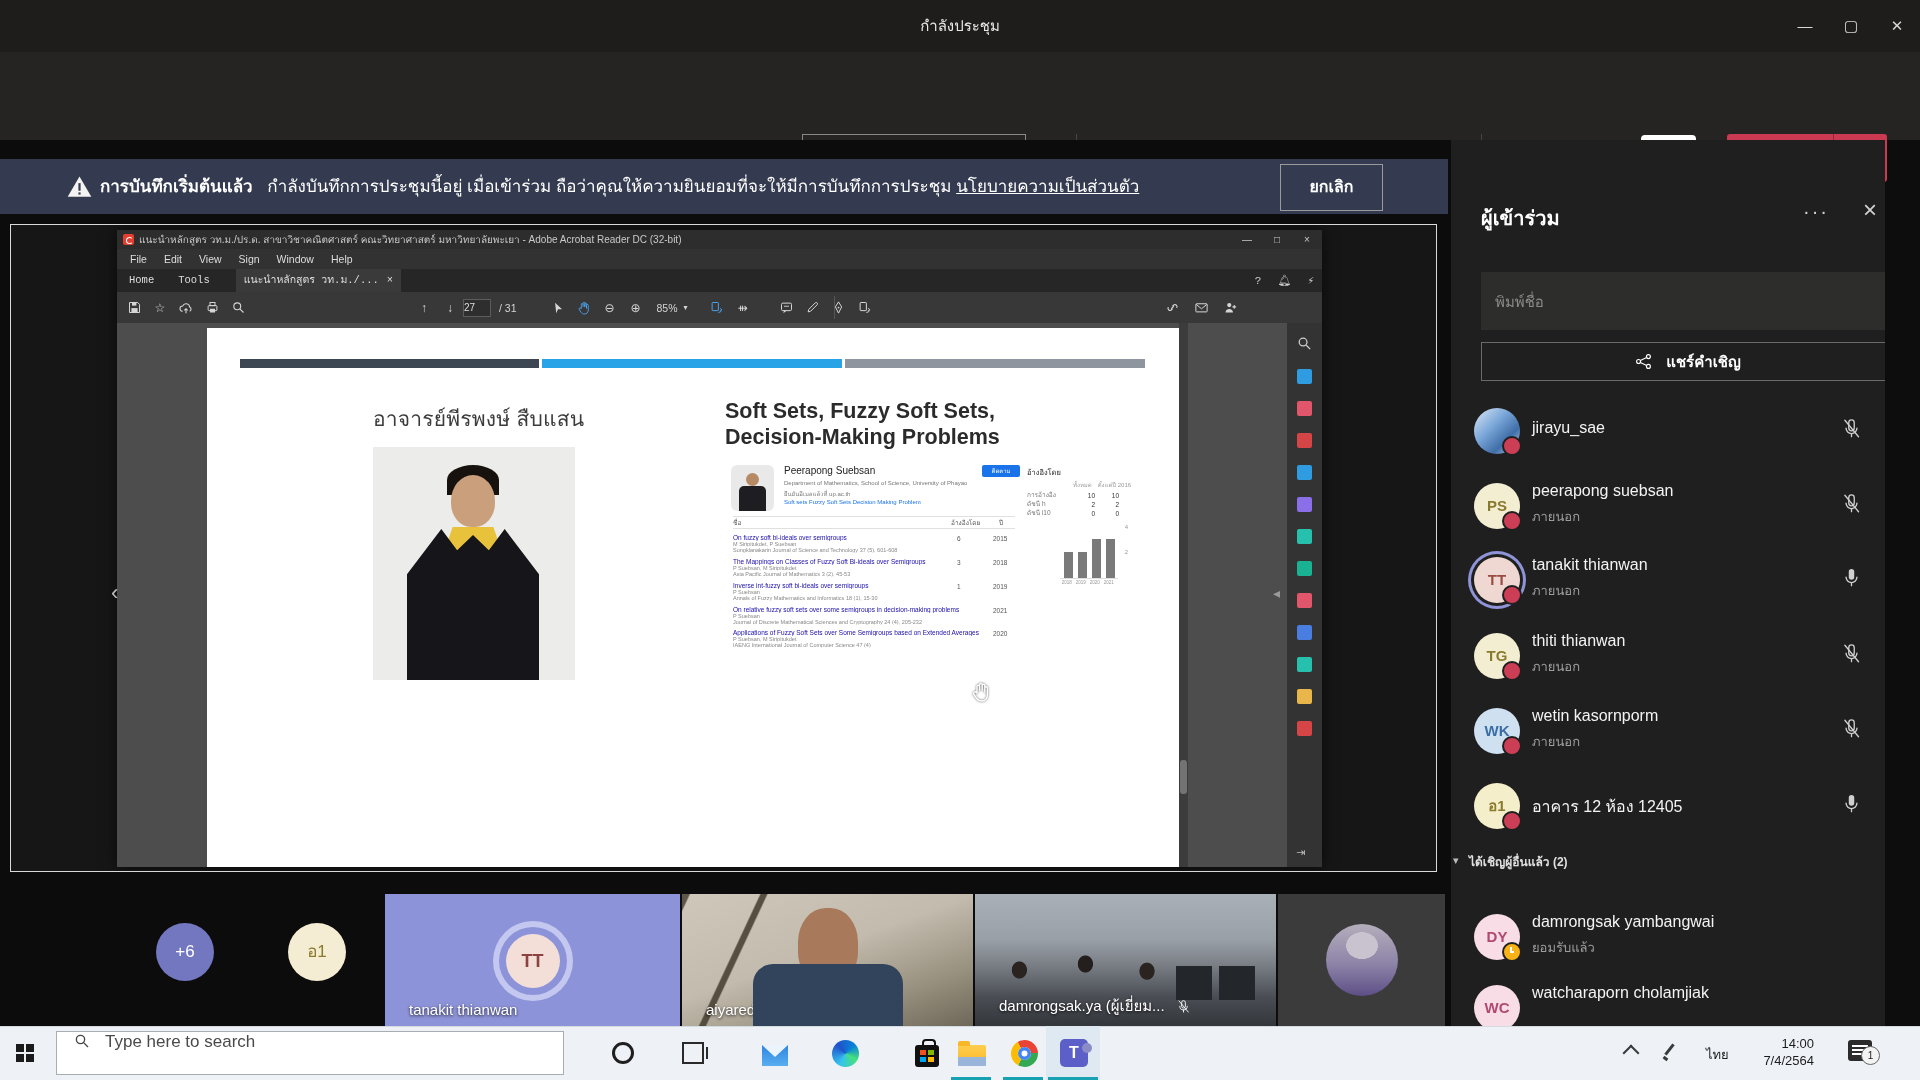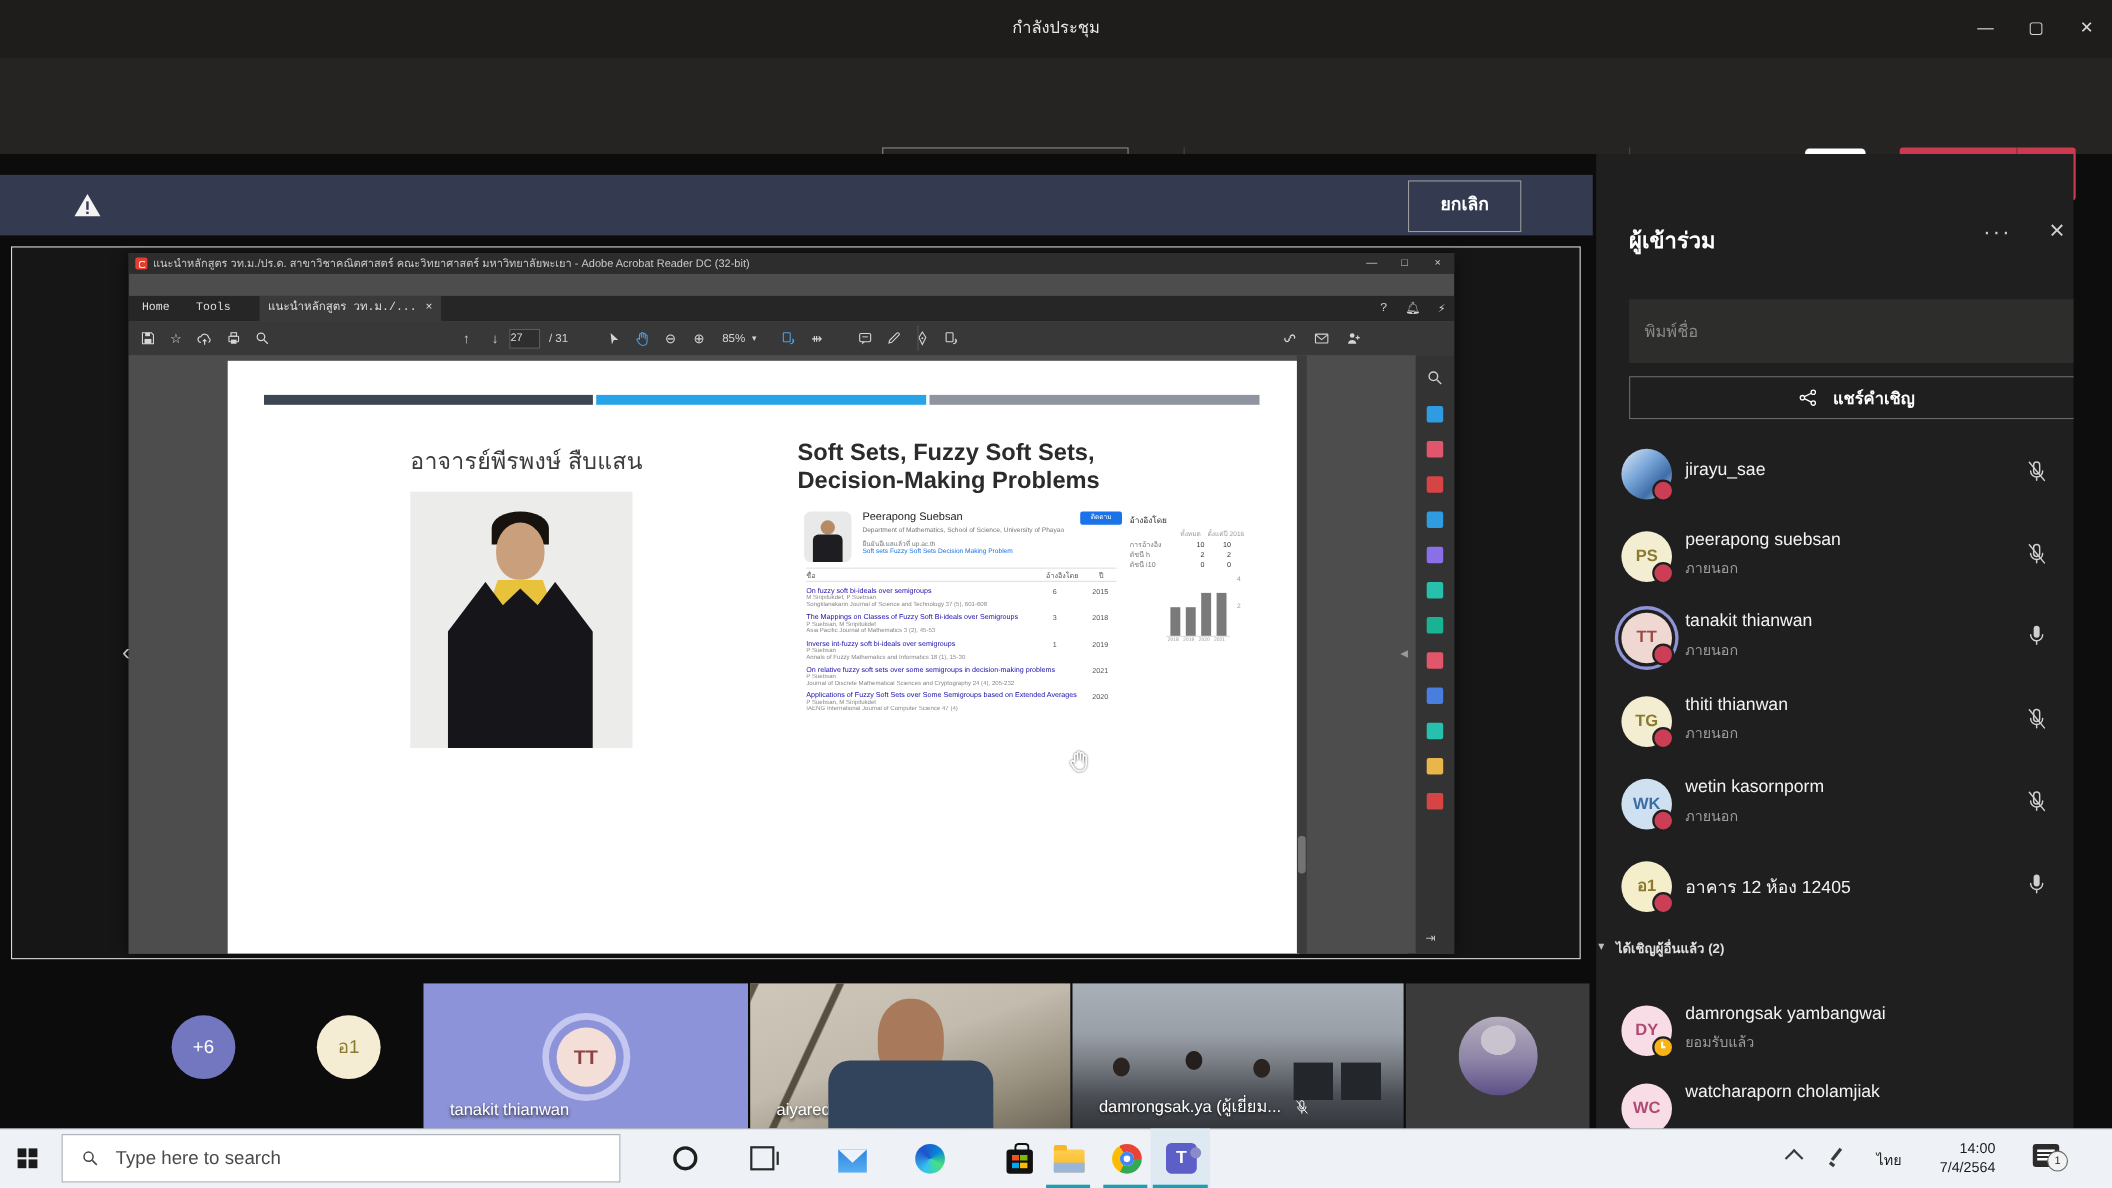--- a/index.html
+++ b/index.html
@@ -156,21 +156,21 @@
   .pmic{position:absolute;left:388px;top:22px;color:#cfcfcf;}
   #invited-hdr{left:18px;top:712px;font-size:12px;color:#e0e0e0;font-weight:bold;}
   #invited-caret{left:2px;top:714px;font-size:11px;color:#bbb;}
   #pscroll{left:457px;top:505px;width:7px;height:228px;background:#5c5c5c;border-radius:4px;}
 
   
   #taskbar{left:0;top:1026px;width:1920px;height:54px;background:#eef2f7;border-top:1px solid #d5dae0;}
   #winlogo{left:16px;top:1044px;width:18px;height:18px;display:grid;grid-template-columns:8px 8px;grid-template-rows:8px 8px;gap:2px;}
   #winlogo div{background:#1b1b1b;}
   #tsearch{left:56px;top:1031px;width:508px;height:44px;background:#fff;border:1px solid #a8adb4;box-sizing:border-box;
-           color:#4a4a4a;font-size:17px;display:flex;align-items:center;gap:14px;padding-left:16px;}
+           color:#4a4a4a;font-size:17px;display:flex;gap:14px;padding-left:16px;}
   .tb-ic{top:1038px;width:30px;height:30px;}
   .tb-underline{top:1077px;height:3px;background:#17a2b3;}
   #teams-hl{left:1046px;top:1026px;width:54px;height:54px;background:#dfe9f1;}
   .cortana{border:3px solid #1f1f1f;border-radius:50%;width:22px;height:22px;box-sizing:border-box;}
   .taskview{width:22px;height:22px;border:2px solid #2a2a2a;box-sizing:border-box;position:relative;}
   .taskview::after{content:'';position:absolute;right:-6px;top:3px;width:2px;height:12px;background:#2a2a2a;}
   .mailic{width:26px;height:21px;background:linear-gradient(#2f86e0,#58aef0);position:relative;margin-top:4px;}
   .mailic::after{content:'';position:absolute;left:0;top:0;width:0;height:0;border-left:13px solid transparent;border-right:13px solid transparent;border-top:12px solid #fff;opacity:.9;}
   .edgeic{width:27px;height:27px;border-radius:50%;background:conic-gradient(from 210deg,#35c1f1,#2052cb 30%,#0883d8 55%,#45e17e 75%,#35c1f1);}
   .storeic{width:24px;height:22px;background:#111;border-radius:3px;position:relative;margin-top:5px;}
@@ -391,20 +391,28 @@
   <div class="abs" id="frame">
 
     <div class="abs" id="acro">
       <div class="abs flex" id="acro-titlebar">
         <div class="pdfmark"></div>
         <div style="white-space:nowrap;overflow:hidden;flex:1;">แนะนำหลักสูตร วท.ม./ปร.ด. สาขาวิชาคณิตศาสตร์ คณะวิทยาศาสตร์ มหาวิทยาลัยพะเยา - Adobe Acrobat Reader DC (32-bit)</div>
         <div class="acro-wctl">—</div>
         <div class="acro-wctl">□</div>
         <div class="acro-wctl">×</div>
       </div>
+      <div class="abs flex" id="acro-menubar">
+        <span>File</span>
+        <span>Edit</span>
+        <span>View</span>
+        <span>Sign</span>
+        <span>Window</span>
+        <span>Help</span>
+      </div>
       <div class="abs flex" id="acro-tabbar">
         <div class="acro-tab">Home</div>
         <div class="acro-tab">Tools</div>
         <div class="acro-doc-tab">
           <span>แนะนำหลักสูตร วท.ม./...</span>
           <span>×</span>
         </div>
         <div class="abs flex" style="right:8px;top:0;height:23px;gap:16px;color:#cfcfcf;font-size:11px;">
           <span>?</span>
           <span>🔔︎</span>
@@ -655,20 +663,25 @@
     <div class="abs tile" id="tile-last" style="left:1278px;width:167px;">
       <div class="bubble"></div>
     </div>
   </div>
 </div>
 
 <div class="abs" id="banner">
   <svg class="abs warn ic" width="27" height="27" viewBox="0 0 32 32">
       <use href="#i-warn"></use>
     </svg>
+  <div class="abs txt">
+    <b>การบันทึกเริ่มต้นแล้ว</b>
+    <span>กำลังบันทึกการประชุมนี้อยู่ เมื่อเข้าร่วม ถือว่าคุณให้ความยินยอมที่จะให้มีการบันทึกการประชุม</span>
+    <span class="link">นโยบายความเป็นส่วนตัว</span>
+  </div>
   <div class="abs" id="dismiss">ยกเลิก</div>
 </div>
 
 <div class="abs" id="panel">
   <div class="abs hdr">ผู้เข้าร่วม</div>
   <div class="abs hdr-more">···</div>
   <div class="abs hdr-close">×</div>
 
   <input class="abs" id="psearch" placeholder="พิมพ์ชื่อ" style="">
 

